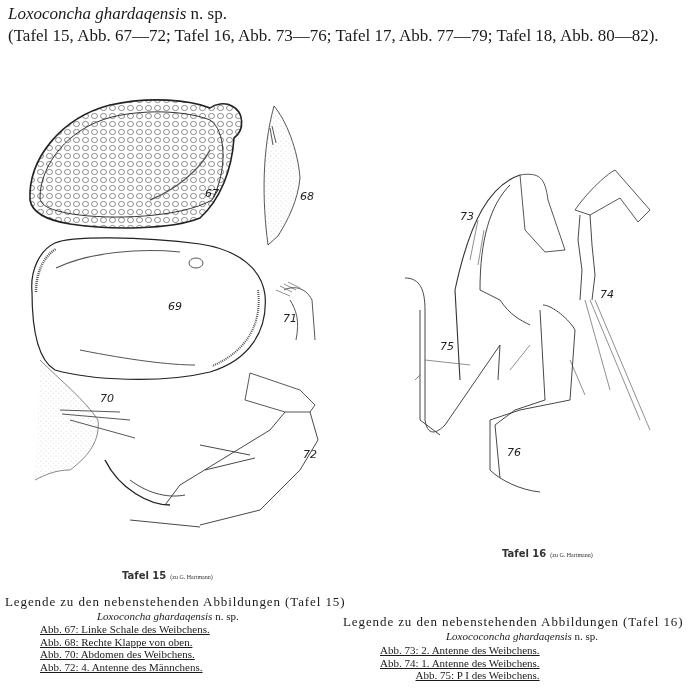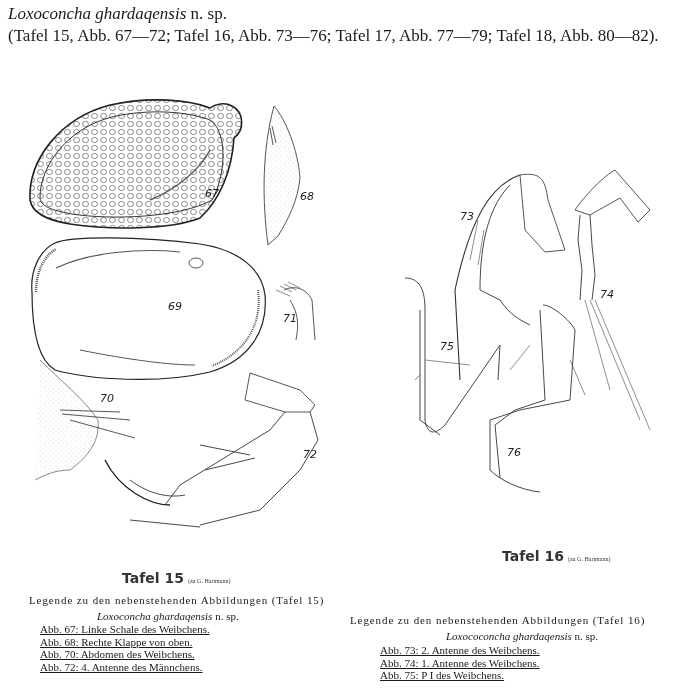--- a/index.html
+++ b/index.html
@@ -4,23 +4,23 @@
 <style>
   html, body { margin:0; padding:0; background:#fff; }
   body { width:700px; height:700px; position:relative; overflow:hidden; color:#1a1a1a; font-family:"Liberation Serif", serif; }
   .abs { position:absolute; }
   .hdr-title { left:8px; top:4px; font-size:17px; white-space:nowrap; }
   .hdr-title i { font-style:italic; }
   .hdr-ref { left:8px; top:26px; font-size:17px; line-height:19px; width:690px; }
   svg.plate { position:absolute; left:0; top:0; }
   .lbl { font-family:"DejaVu Sans", sans-serif; font-style:italic; font-size:11px; fill:#222; }
   .cap { font-family:"DejaVu Sans", sans-serif; font-size:8px; white-space:nowrap; color:#333; }
-  .cap b { font-size:14px; font-weight:bold; }
+  .cap b { font-size:10px; font-weight:bold; }
   .cap small { font-family:"Liberation Serif", serif; font-size:6px; margin-left:4px; }
-  .leg-h { font-size:11px; letter-spacing:0.9px; white-space:nowrap;margin-left:24px; }
+  .leg-h { font-size:13px; letter-spacing:0.9px; white-space:nowrap; }
   .leg-sp { font-size:11px; white-space:nowrap; }
   .leg-sp i { font-style:italic; }
   .leg-row { font-size:11px; line-height:12.5px; white-space:nowrap;text-decoration:underline; }
 </style>
 </head>
 <body>
 
 <div class="abs hdr-title"><i>Loxoconcha ghardaqensis</i><span> n. sp.</span></div>
 <div class="abs hdr-ref">(Tafel 15, Abb. 67—72; Tafel 16, Abb. 73—76; Tafel 17, Abb. 77—79; Tafel 18, Abb. 80—82).</div>
 
@@ -117,19 +117,19 @@
 
 <div class="abs leg-h" style="left:5px; top:594px;">Legende zu den nebenstehenden Abbildungen (Tafel 15)</div>
 <div class="abs leg-sp" style="left:97px; top:610px;"><i>Loxoconcha ghardaqensis</i><span> n. sp.</span></div>
 <div class="abs" style="left:40px; top:623px;">
   <div class="leg-row">Abb. 67: Linke Schale des Weibchens.</div>
   <div class="leg-row">Abb. 68: Rechte Klappe von oben.</div>
   <div class="leg-row">Abb. 70: Abdomen des Weibchens.</div>
   <div class="leg-row">Abb. 72: 4. Antenne des Männchens.</div>
 </div>
 
-<div class="abs leg-h" style="left:326px; top:614px;">Legende zu den nebenstehenden Abbildungen (Tafel 16)</div>
+<div class="abs leg-h" style="left:343px; top:614px;">Legende zu den nebenstehenden Abbildungen (Tafel 16)</div>
 <div class="abs leg-sp" style="left:446px; top:630px;"><i>Loxococoncha ghardaqensis</i><span> n. sp.</span></div>
-<div class="abs" style="left:380px; top:644px;">
+<div class="abs" style="left:380px; top:644px;text-align:right;">
   <div class="leg-row">Abb. 73: 2. Antenne des Weibchens.</div>
   <div class="leg-row">Abb. 74: 1. Antenne des Weibchens.</div>
   <div class="leg-row">Abb. 75: P I des Weibchens.</div>
 </div>
 
 </body></html>

